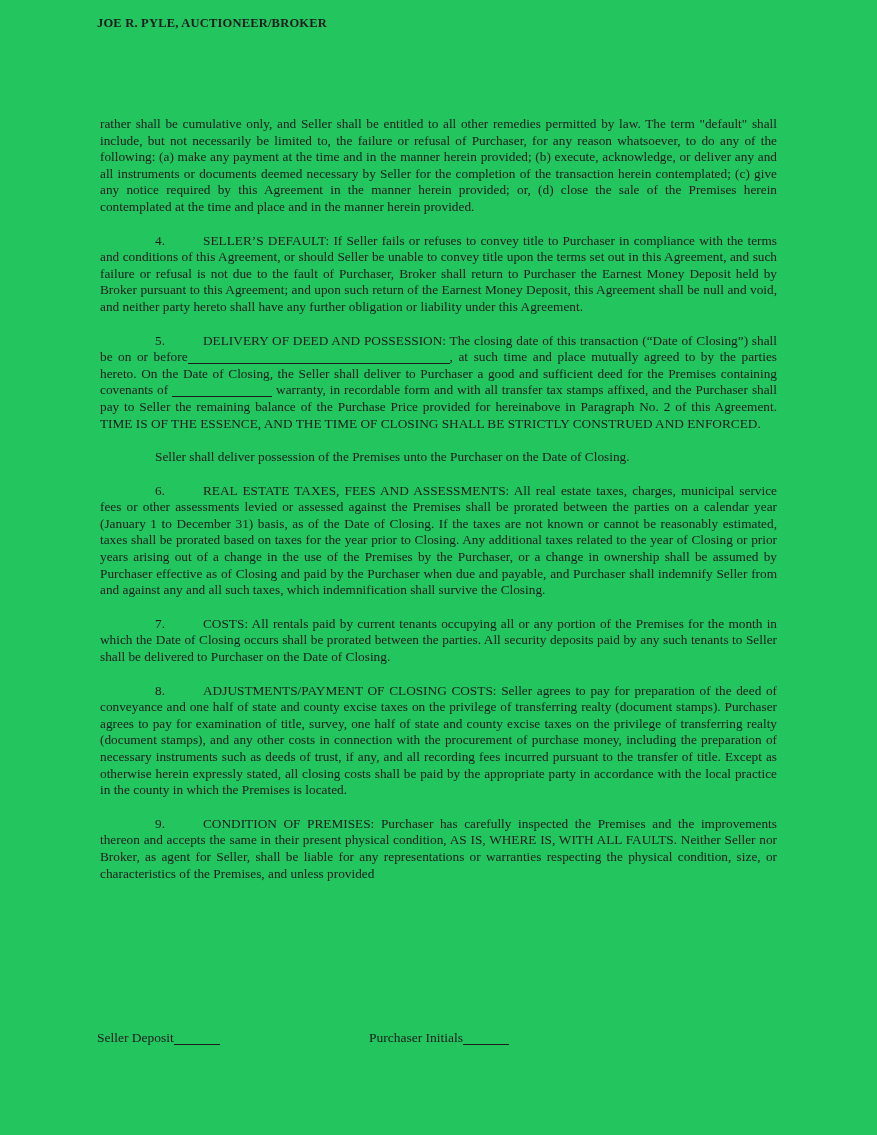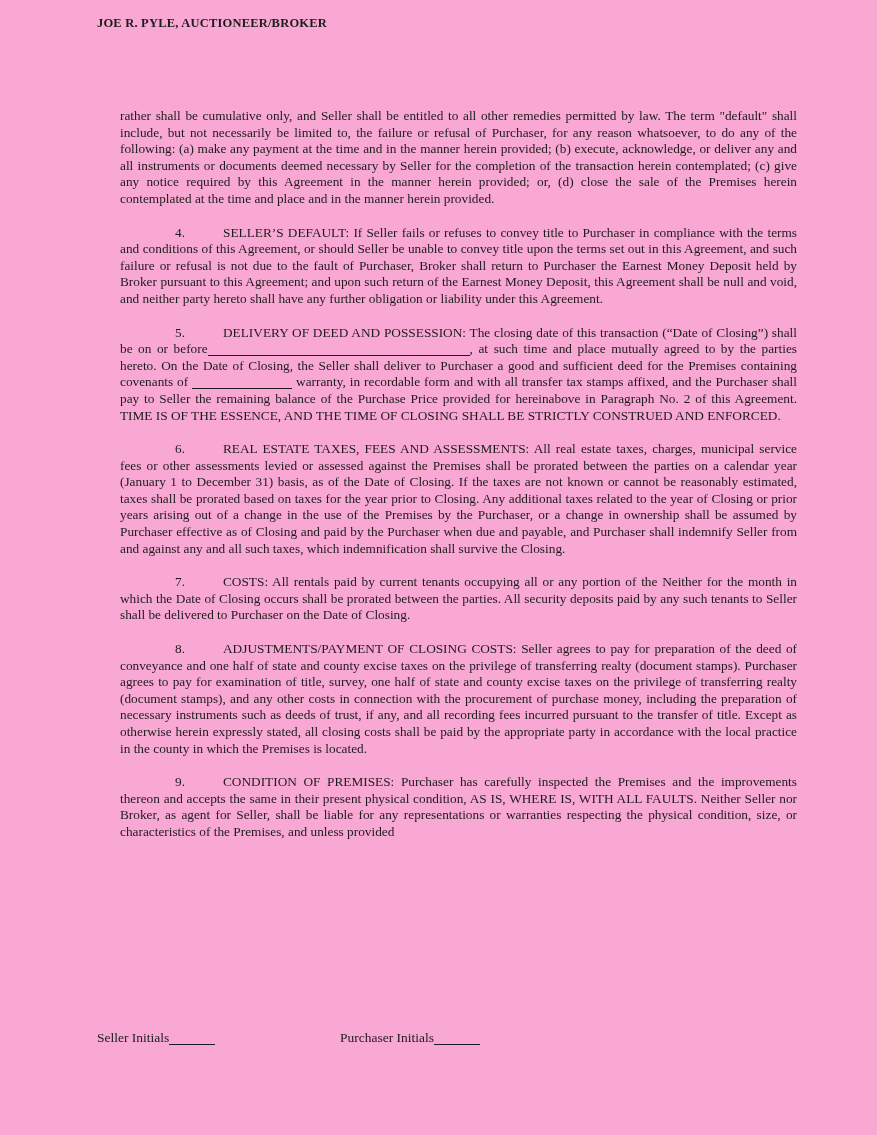--- a/index.html
+++ b/index.html
@@ -4,43 +4,42 @@
 <style>
   html, body {
     margin: 0;
     padding: 0;
     background: #ffffff;
   }
   .page {
     position: relative;
     width: 877px;
     height: 1135px;
-    background: #f9a8d4;
+    background: #22c55e;
     color: #1c1c1c;
     font-family: "Liberation Serif", "DejaVu Serif", serif;
     overflow: hidden;
   }
   .doc-header {
     position: absolute;
     left: 97px;
     top: 16px;
     font-size: 12.5px;
     font-weight: bold;
     letter-spacing: 0.2px;
     white-space: nowrap;
   }
   .content {
     position: absolute;
     left: 100px;
-    top: 108px;
+    top: 116px;
     width: 677px;
     font-size: 13.3px;
     line-height: 16.6px;
     text-align: justify;
-    margin-left: 20px;
   }
   .content p {
     margin: 0 0 17px 0;
   }
   p.section, p.indent-only {
     text-indent: 55px;
   }
   .num {
     display: inline-block;
     width: 48px;
@@ -59,21 +58,21 @@
   .blank-warranty { width: 100px; }
   .blank-initials { width: 46px; }
   .footer-seller {
     position: absolute;
     left: 97px;
     top: 1030px;
     font-size: 13.5px;
   }
   .footer-purchaser {
     position: absolute;
-    left: 340px;
+    left: 369px;
     top: 1030px;
     font-size: 13.5px;
   }
 </style>
 </head>
 <body>
 
 <div class="page">
 
   <div class="doc-header">JOE R. PYLE, AUCTIONEER/BROKER</div>
@@ -81,28 +80,29 @@
   <div class="content">
 
     <p>rather shall be cumulative only, and Seller shall be entitled to all other remedies permitted by law. The term "default" shall include, but not necessarily be limited to, the failure or refusal of Purchaser, for any reason whatsoever, to do any of the following: (a) make any payment at the time and in the manner herein provided; (b) execute, acknowledge, or deliver any and all instruments or documents deemed necessary by Seller for the completion of the transaction herein contemplated; (c) give any notice required by this Agreement in the manner herein provided; or, (d) close the sale of the Premises herein contemplated at the time and place and in the manner herein provided.</p>
 
     <p class="section"><span class="num">4.</span><span class="heading">SELLER’S DEFAULT</span><span>: If Seller fails or refuses to convey title to Purchaser in compliance with the terms and conditions of this Agreement, or should Seller be unable to convey title upon the terms set out in this Agreement, and such failure or refusal is not due to the fault of Purchaser, Broker shall return to Purchaser the Earnest Money Deposit held by Broker pursuant to this Agreement; and upon such return of the Earnest Money Deposit, this Agreement shall be null and void, and neither party hereto shall have any further obligation or liability under this Agreement.</span></p>
 
     <p class="section"><span class="num">5.</span><span class="heading">DELIVERY OF DEED AND POSSESSION</span><span>: The closing date of this transaction (“Date of Closing”) shall be on or before</span><span class="blank blank-date"></span><span>, at such time and place mutually agreed to by the parties hereto. On the Date of Closing, the Seller shall deliver to Purchaser a good and sufficient deed for the Premises containing covenants of</span>
     <span class="blank blank-warranty"></span>
     <span>warranty, in recordable form and with all transfer tax stamps affixed, and the Purchaser shall pay to Seller the remaining balance of the Purchase Price provided for hereinabove in Paragraph No. 2 of this Agreement. TIME IS OF THE ESSENCE, AND THE TIME OF CLOSING SHALL BE STRICTLY CONSTRUED AND ENFORCED.</span></p>
 
+    <p class="indent-only">Seller shall deliver possession of the Premises unto the Purchaser on the Date of Closing.</p>
 
     <p class="section"><span class="num">6.</span><span class="heading">REAL ESTATE TAXES, FEES AND ASSESSMENTS</span><span>: All real estate taxes, charges, municipal service fees or other assessments levied or assessed against the Premises shall be prorated between the parties on a calendar year (January 1 to December 31) basis, as of the Date of Closing. If the taxes are not known or cannot be reasonably estimated, taxes shall be prorated based on taxes for the year prior to Closing. Any additional taxes related to the year of Closing or prior years arising out of a change in the use of the Premises by the Purchaser, or a change in ownership shall be assumed by Purchaser effective as of Closing and paid by the Purchaser when due and payable, and Purchaser shall indemnify Seller from and against any and all such taxes, which indemnification shall survive the Closing.</span></p>
 
-    <p class="section"><span class="num">7.</span><span class="heading">COSTS</span><span>: All rentals paid by current tenants occupying all or any portion of the Neither for the month in which the Date of Closing occurs shall be prorated between the parties. All security deposits paid by any such tenants to Seller shall be delivered to Purchaser on the Date of Closing.</span></p>
+    <p class="section"><span class="num">7.</span><span class="heading">COSTS</span><span>: All rentals paid by current tenants occupying all or any portion of the Premises for the month in which the Date of Closing occurs shall be prorated between the parties. All security deposits paid by any such tenants to Seller shall be delivered to Purchaser on the Date of Closing.</span></p>
 
     <p class="section"><span class="num">8.</span><span class="heading">ADJUSTMENTS/PAYMENT OF CLOSING COSTS</span><span>: Seller agrees to pay for preparation of the deed of conveyance and one half of state and county excise taxes on the privilege of transferring realty (document stamps). Purchaser agrees to pay for examination of title, survey, one half of state and county excise taxes on the privilege of transferring realty (document stamps), and any other costs in connection with the procurement of purchase money, including the preparation of necessary instruments such as deeds of trust, if any, and all recording fees incurred pursuant to the transfer of title. Except as otherwise herein expressly stated, all closing costs shall be paid by the appropriate party in accordance with the local practice in the county in which the Premises is located.</span></p>
 
     <p class="section"><span class="num">9.</span><span class="heading">CONDITION OF PREMISES</span><span>: Purchaser has carefully inspected the Premises and the improvements thereon and accepts the same in their present physical condition, AS IS, WHERE IS, WITH ALL FAULTS. Neither Seller nor Broker, as agent for Seller, shall be liable for any representations or warranties respecting the physical condition, size, or characteristics of the Premises, and unless provided</span></p>
 
   </div>
 
-  <div class="footer-seller"><span>Seller Initials</span><span class="blank blank-initials"></span></div>
+  <div class="footer-seller"><span>Seller Deposit</span><span class="blank blank-initials"></span></div>
 
   <div class="footer-purchaser"><span>Purchaser Initials</span><span class="blank blank-initials"></span></div>
 
 </div>
 
 </body></html>

